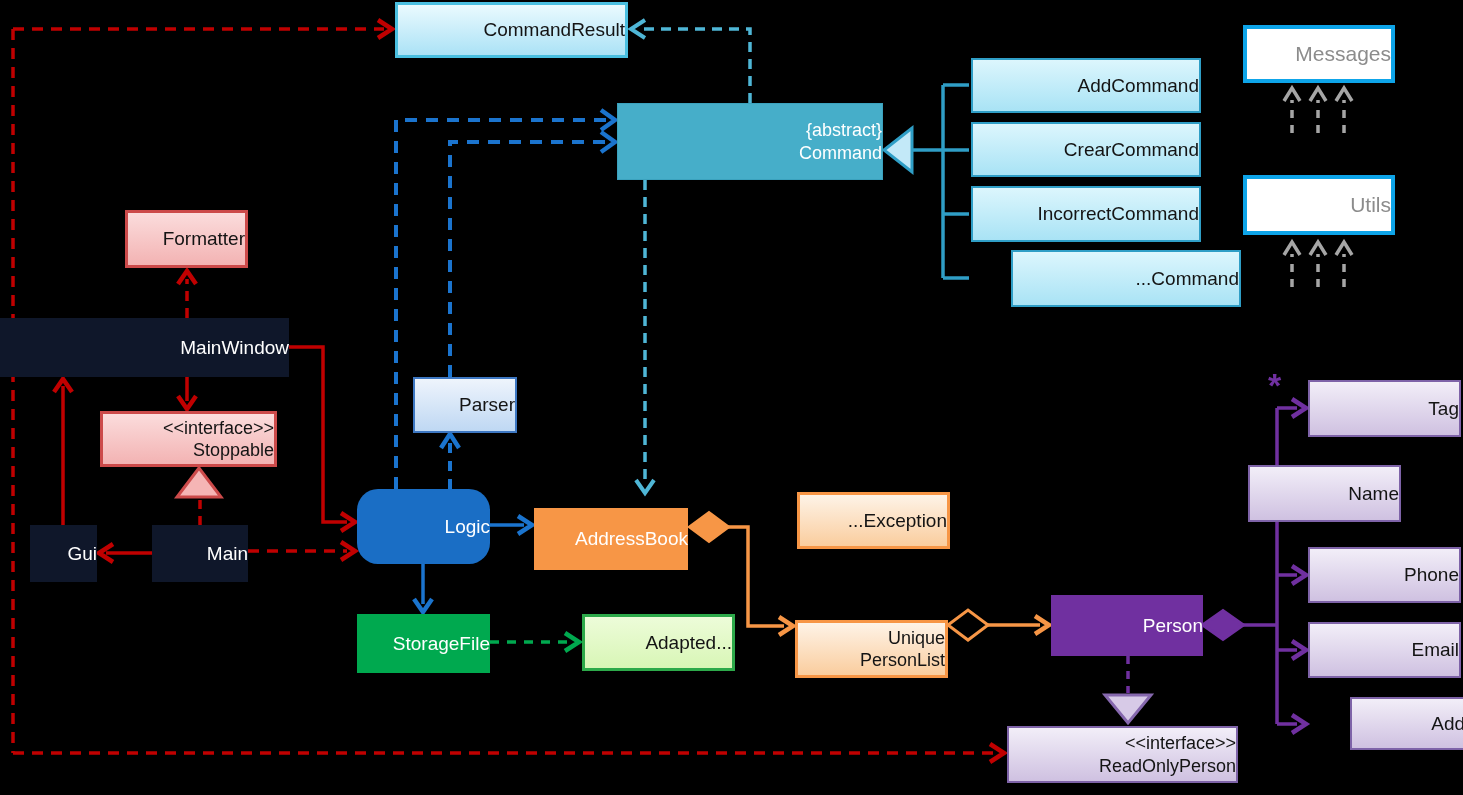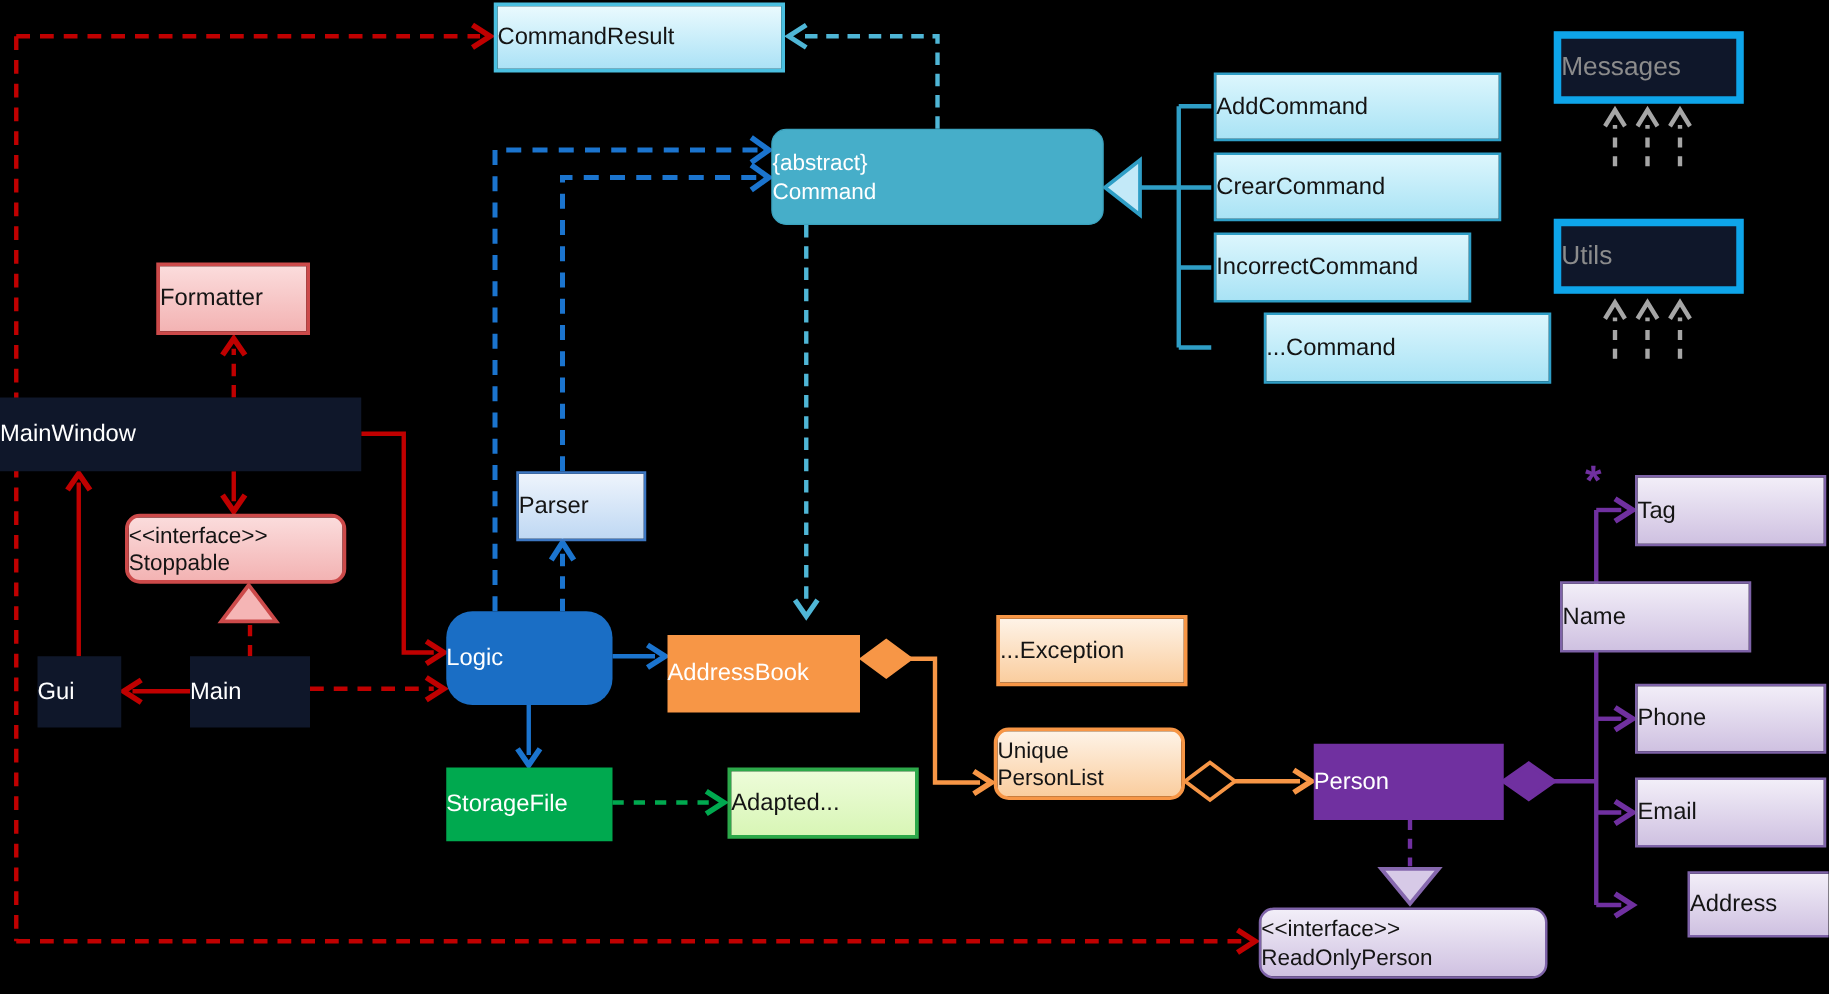--- a/index.html
+++ b/index.html
@@ -1,45 +1,45 @@
 <!DOCTYPE html>
 <html><head>
 <meta charset="utf-8">
 <style>
   html,body{margin:0;padding:0;background:#000;}
   #canvas{position:relative;width:1463px;height:795px;background:#000;overflow:hidden;
           font-family:"Liberation Sans",sans-serif;}
   #wires{position:absolute;left:0;top:0;}
   .node{position:absolute;box-sizing:border-box;display:flex;flex-direction:column;
-        align-items:flex-start;justify-content:center;text-align:center;
+        align-items:flex-end;justify-content:center;text-align:center;
         font-size:19px;line-height:1.25;color:#141414;z-index:2;}
   .node span{display:block;}
   .dark{color:#ffffff;}
   
   .cyan-light{background:linear-gradient(180deg,#EAFAFE 0%,#ABE2F6 100%);border:3px solid #4ABFE0;}
   .cyan-sub{background:linear-gradient(180deg,#DCF6FD 0%,#A9E3F5 100%);border:2px solid #2F9EC6;}
   .teal-solid{background:#46AEC9;border:1px solid #3BA2BE;}
   
-  .white-box{background:#0f172a;border:6px solid #0ea5e9;color:#8C8C8C;font-size:21px;}
+  .white-box{background:#ffffff;border:4px solid #0ea5e9;color:#8C8C8C;font-size:21px;}
   
   .pink{background:linear-gradient(180deg,#FBDCDC 0%,#F3B3B3 100%);border:3px solid #CC4A4A;}
   .red-solid{background:#0f172a;}
   
   .blue-light{background:linear-gradient(180deg,#EEF4FC 0%,#BFD8F3 100%);border:2px solid #3D77C2;}
   .blue-solid{background:#1A6EC5;border-radius:21px;}
   
   .orange-solid{background:#F79646;margin-top:12px;}
   .orange-light{background:linear-gradient(180deg,#FEF3E7 0%,#FACD9E 100%);border:3px solid #F79646;}
   
   .green-solid{background:#00A94F;}
   .green-light{background:linear-gradient(180deg,#EDFCD9 0%,#D8F6B6 100%);border:3px solid #2DA94A;}
   
   .purple-solid{background:#7030A0;}
   .purple-light{background:linear-gradient(180deg,#F2EEF8 0%,#CFC1E1 100%);border:2px solid #7E63A8;}
-  .two-line{font-size:18px;border-radius:12px;}
+  .two-line{font-size:18px;}
   #star{position:absolute;left:1268px;top:366px;color:#7030A0;font-size:34px;font-weight:bold;z-index:2;}
 </style>
 </head>
 <body>
 
 <div id="canvas">
 
   <svg id="wires" width="1463" height="795" viewBox="0 0 1463 795">
 
     <g stroke="#C00000" stroke-width="3.5" fill="none">
@@ -182,21 +182,21 @@
     <span>{abstract}</span>
     <span>Command</span>
   </div>
 
   <div class="node cyan-sub" style="left:971px;top:58px;width:230px;height:55px">
     <span>AddCommand</span>
   </div>
   <div class="node cyan-sub" style="left:971px;top:122px;width:230px;height:55px">
     <span>CrearCommand</span>
   </div>
-  <div class="node cyan-sub" style="left:971px;top:186px;width:206px;height:56px">
+  <div class="node cyan-sub" style="left:971px;top:186px;width:230px;height:56px">
     <span>IncorrectCommand</span>
   </div>
   <div class="node cyan-sub" style="left:1011px;top:250px;width:230px;height:57px">
     <span>...Command</span>
   </div>
 
   <div class="node white-box" style="left:1243px;top:25px;width:152px;height:58px">
     <span>Messages</span>
   </div>
   <div class="node white-box" style="left:1243px;top:175px;width:152px;height:60px">
@@ -232,21 +232,21 @@
   <div class="node green-solid dark" style="left:357px;top:614px;width:133px;height:59px">
     <span>StorageFile</span>
   </div>
   <div class="node green-light" style="left:582px;top:614px;width:153px;height:57px">
     <span>Adapted...</span>
   </div>
 
   <div class="node orange-light" style="left:797px;top:492px;width:153px;height:57px">
     <span>...Exception</span>
   </div>
-  <div class="node orange-light two-line" style="left:795px;top:582px;width:153px;height:58px">
+  <div class="node orange-light two-line" style="left:795px;top:620px;width:153px;height:58px">
     <span>Unique</span>
     <span>PersonList</span>
   </div>
 
   <div class="node purple-solid dark" style="left:1051px;top:595px;width:152px;height:61px">
     <span>Person</span>
   </div>
   <div class="node purple-light" style="left:1308px;top:380px;width:153px;height:57px">
     <span>Tag</span>
   </div>

